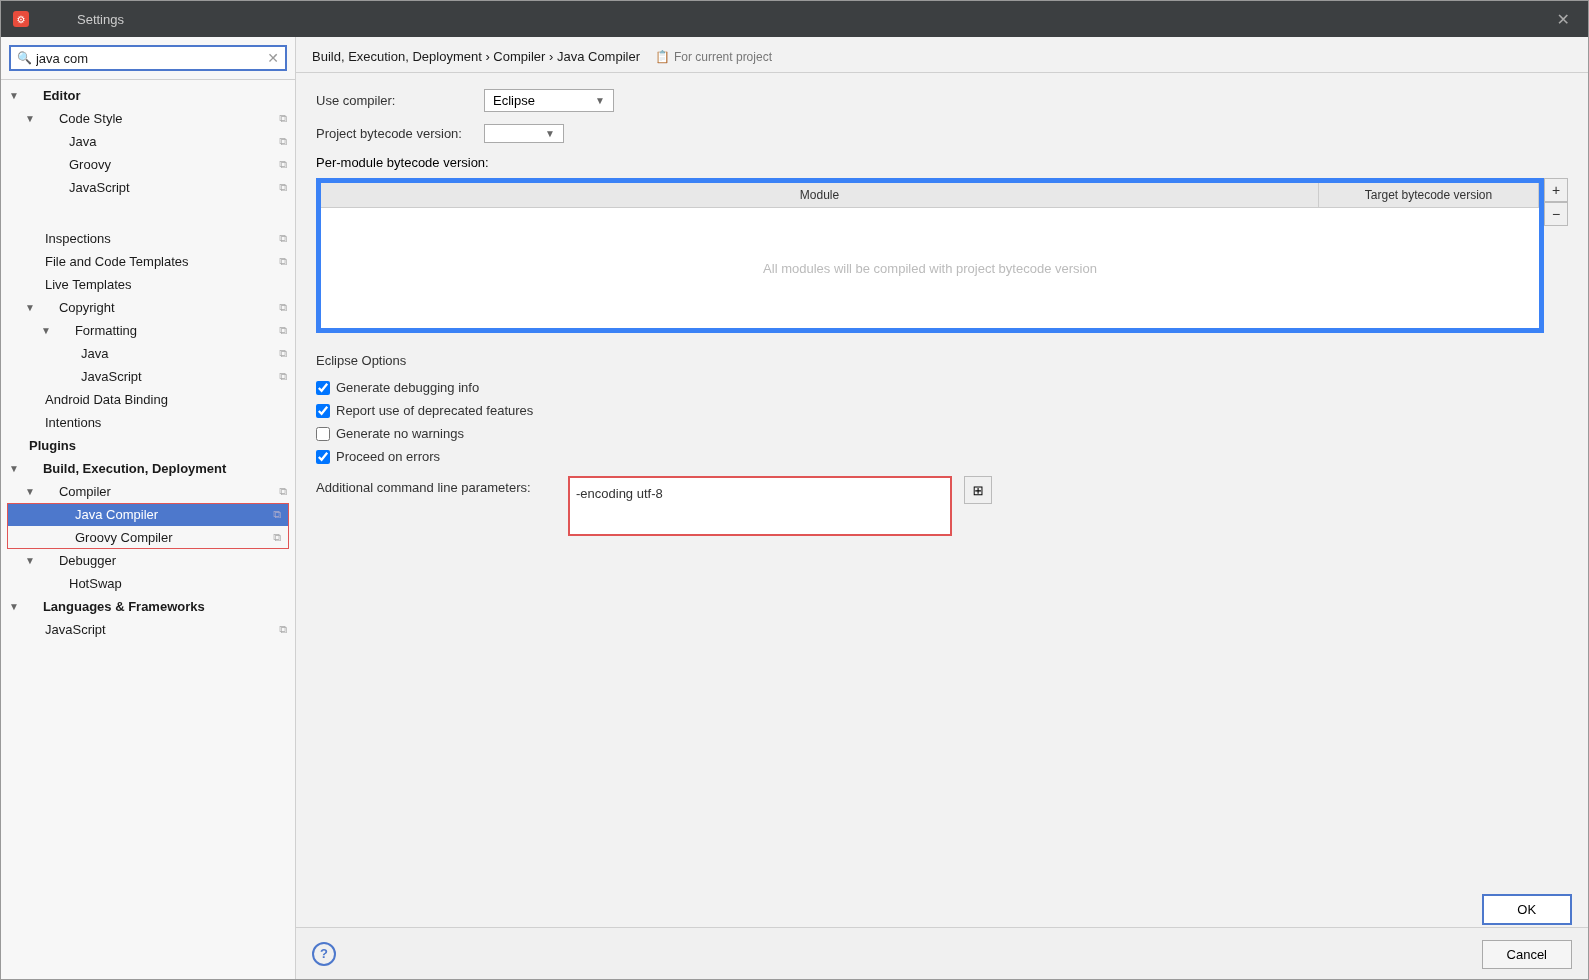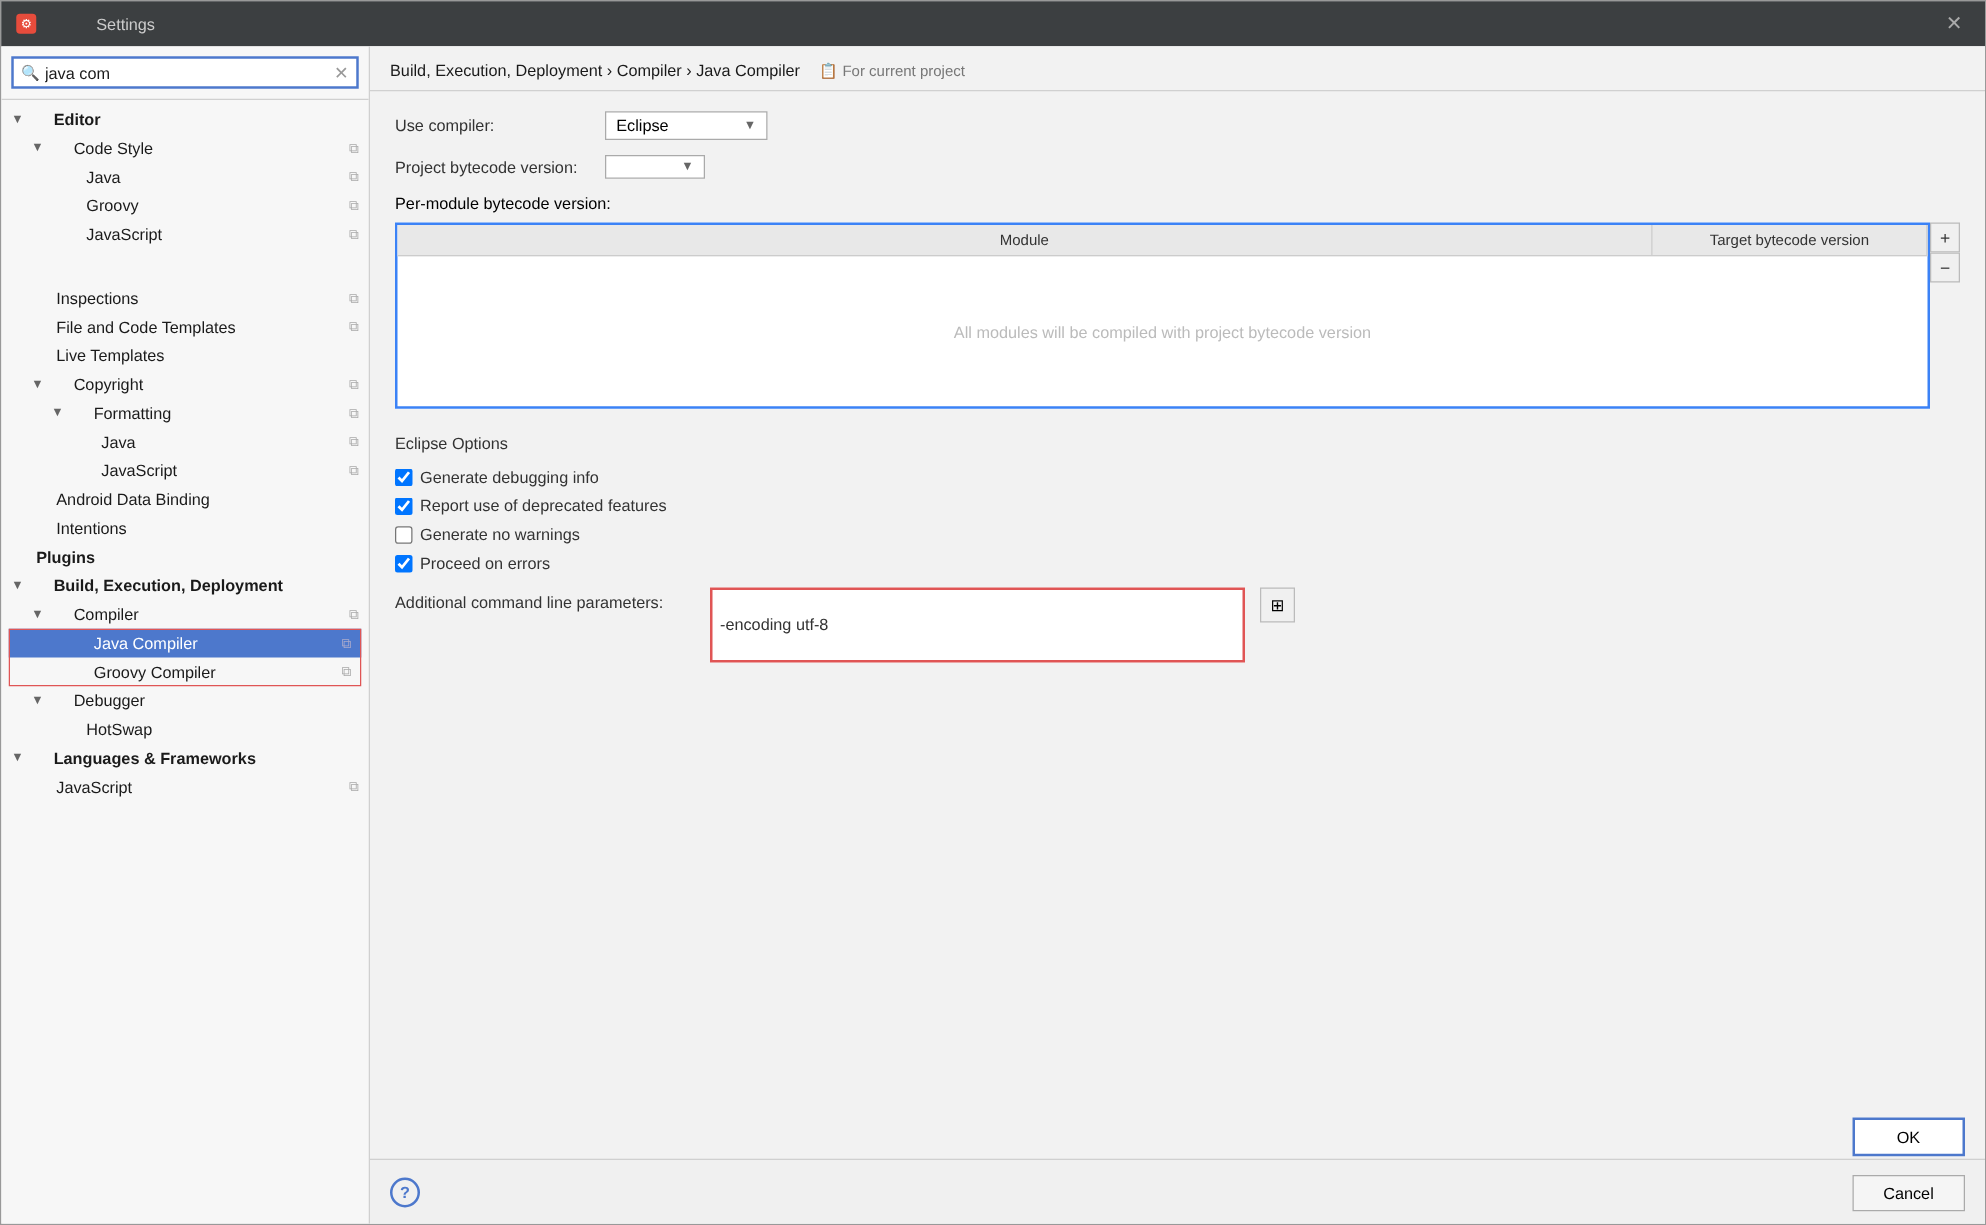--- a/index.html
+++ b/index.html
@@ -212,21 +212,21 @@
       font-size: 13px;
     }
 
     .dropdown-arrow { color: #666; font-size: 10px; }
 
     .dropdown-select-narrow {
       min-width: 80px;
     }
 
     .table-container {
-      border: 2px solid #3b82f6;
+      border: 5px solid #3b82f6;
       background: white;
       margin-bottom: 16px;
     }
 
     .table-header {
       display: flex;
       background: #e8e8e8;
       border-bottom: 1px solid #ccc;
     }
 
@@ -301,23 +301,23 @@
       align-items: flex-start;
       margin-top: 12px;
       gap: 12px;
     }
 
     .cmd-label { color: #333; font-size: 13px; min-width: 240px; padding-top: 4px; }
 
     .cmd-input-wrapper {
       border: 2px solid #e05555;
       background: white;
-      width: 428px;
+      width: 384px;
       min-height: 60px;
-      padding: 20px 6px;
+      padding: 8px 6px;
       font-size: 13px;
       color: #333;
     }
 
     .cmd-input-value { font-size: 13px; color: #333; }
 
     .cmd-browse-btn {
       border: 1px solid #bbb;
       background: #f0f0f0;
       width: 28px;

